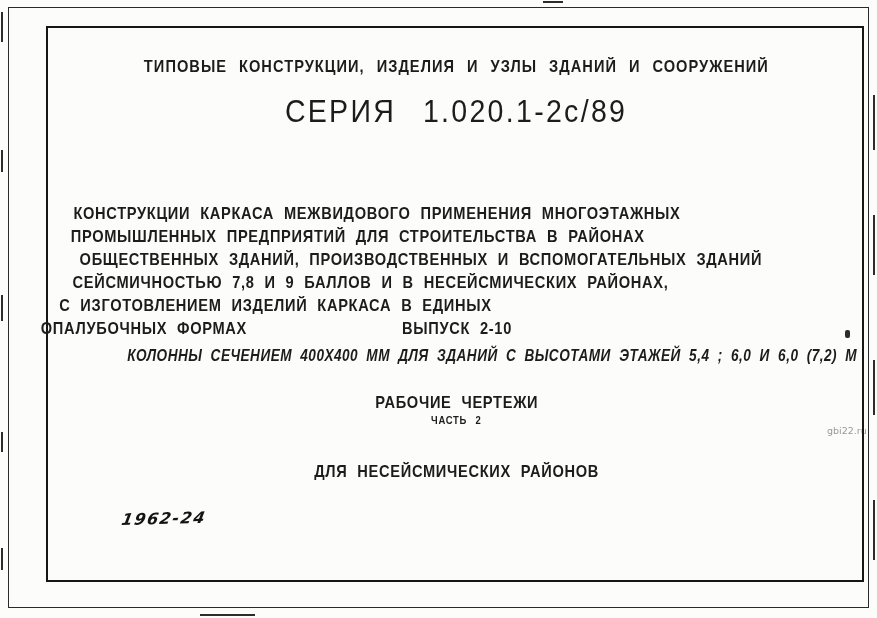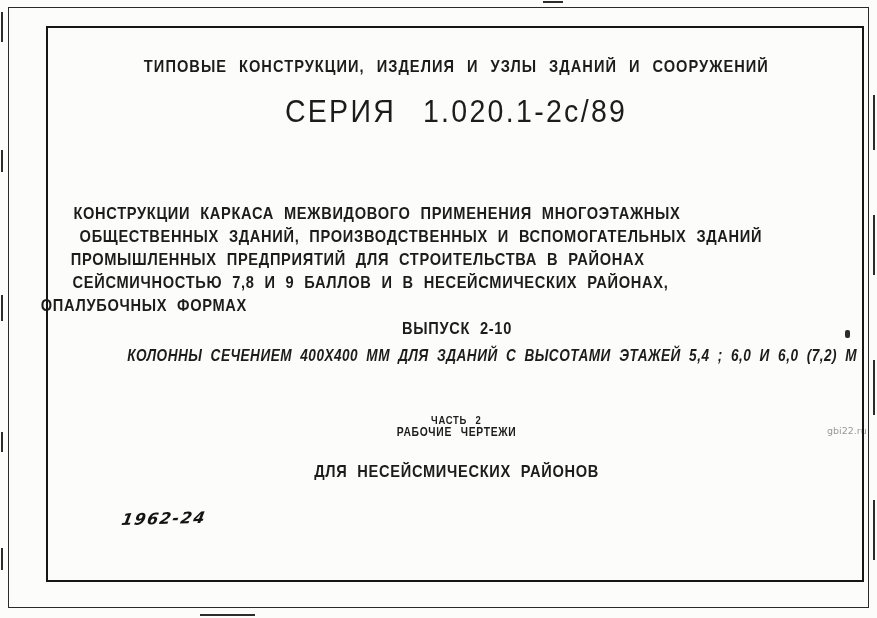--- a/index.html
+++ b/index.html
@@ -26,21 +26,21 @@
   .header-line   { top:57px;  font-size:17px;  letter-spacing:1.2px; word-spacing:8px; }
   .series-line   { top:94px;  font-size:31px;  font-weight:400; letter-spacing:2.5px; word-spacing:18px; }
   .series-line .t{ transform:scaleX(0.92); }
   .desc-block    { position:absolute; top:170px; left:24px; right:0; text-align:left;margin-top:32px; }
   .desc-block .dline { height:23px; line-height:23px; font-size:17px; font-weight:bold;
                        letter-spacing:0.8px; word-spacing:6px; white-space:nowrap; }
   .issue-line    { top:319px; font-size:17px; letter-spacing:0.8px; word-spacing:6px; }
   .columns-line  { top:346px; font-size:17px; letter-spacing:0.6px; word-spacing:5px;font-style:italic; }
   .columns-line .t { transform:scaleX(0.80); }
   .frames-line   { top:369px; font-size:17px; letter-spacing:0.8px; word-spacing:6px; }
-  .drawings-line { top:393px; font-size:12px; letter-spacing:0.8px; word-spacing:6px;margin-top:32px; }
+  .drawings-line { top:393px; font-size:17px; letter-spacing:0.8px; word-spacing:6px; }
   .part-line     { top:414px; font-size:11px; letter-spacing:0.8px; word-spacing:6px; }
   .region-line   { top:434px; font-size:17px; letter-spacing:0.8px; word-spacing:6px;margin-top:28px; }
   
   .handwritten {
     position:absolute; left:122px; top:509px;
     font-family:"DejaVu Sans", sans-serif; font-style:italic; font-weight:bold;
     font-size:16px; letter-spacing:1.5px;
     transform:skewX(-12deg) rotate(-1.5deg); color:#141414;
   }
   
@@ -90,23 +90,24 @@
   <div class="line header-line">
     <span class="t">ТИПОВЫЕ КОНСТРУКЦИИ, ИЗДЕЛИЯ И УЗЛЫ ЗДАНИЙ И СООРУЖЕНИЙ</span>
   </div>
 
   <div class="line series-line">
     <span class="t">СЕРИЯ 1.020.1-2с/89</span>
   </div>
 
   <div class="desc-block">
     <div class="dline"><span class="t">КОНСТРУКЦИИ КАРКАСА МЕЖВИДОВОГО ПРИМЕНЕНИЯ МНОГОЭТАЖНЫХ</span></div>
+    <div class="dline"><span class="t">ПРОМЫШЛЕННЫХ ПРЕДПРИЯТИЙ ДЛЯ СТРОИТЕЛЬСТВА В РАЙОНАХ</span></div>
     <div class="dline"><span class="t">ОБЩЕСТВЕННЫХ ЗДАНИЙ, ПРОИЗВОДСТВЕННЫХ И ВСПОМОГАТЕЛЬНЫХ ЗДАНИЙ</span></div>
-    <div class="dline"><span class="t">ПРОМЫШЛЕННЫХ ПРЕДПРИЯТИЙ ДЛЯ СТРОИТЕЛЬСТВА В РАЙОНАХ</span></div>
     <div class="dline"><span class="t">СЕЙСМИЧНОСТЬЮ 7,8 И 9 БАЛЛОВ И В НЕСЕЙСМИЧЕСКИХ РАЙОНАХ,</span></div>
+    <div class="dline"><span class="t">С ИЗГОТОВЛЕНИЕМ ИЗДЕЛИЙ КАРКАСА В ЕДИНЫХ</span></div>
     <div class="dline"><span class="t">ОПАЛУБОЧНЫХ ФОРМАХ</span></div>
   </div>
 
   <div class="line issue-line">
     <span class="t">ВЫПУСК 2-10</span>
   </div>
 
   <div class="line columns-line">
     <span class="t">КОЛОННЫ СЕЧЕНИЕМ 400X400 ММ ДЛЯ ЗДАНИЙ С ВЫСОТАМИ ЭТАЖЕЙ 5,4 ; 6,0 И 6,0 (7,2) М</span>
   </div>

